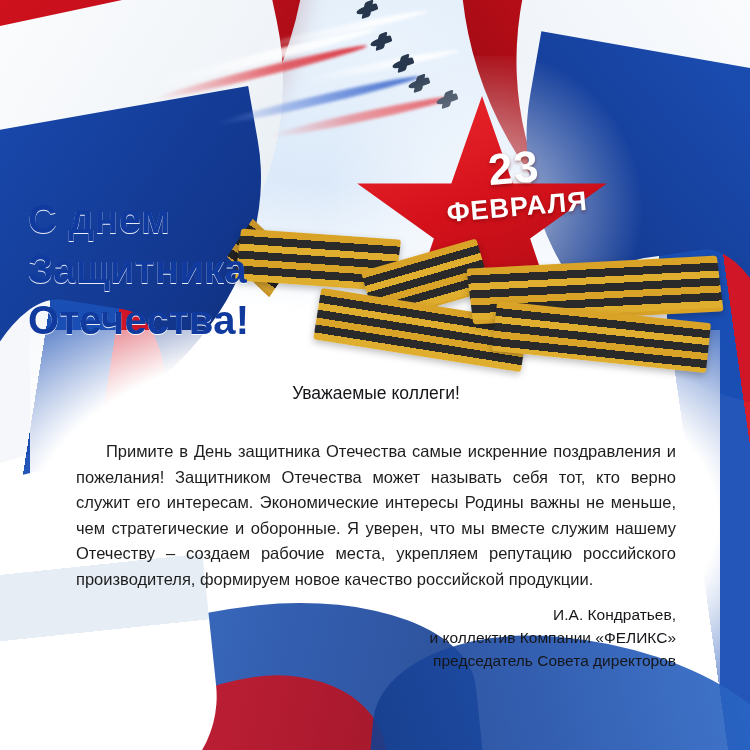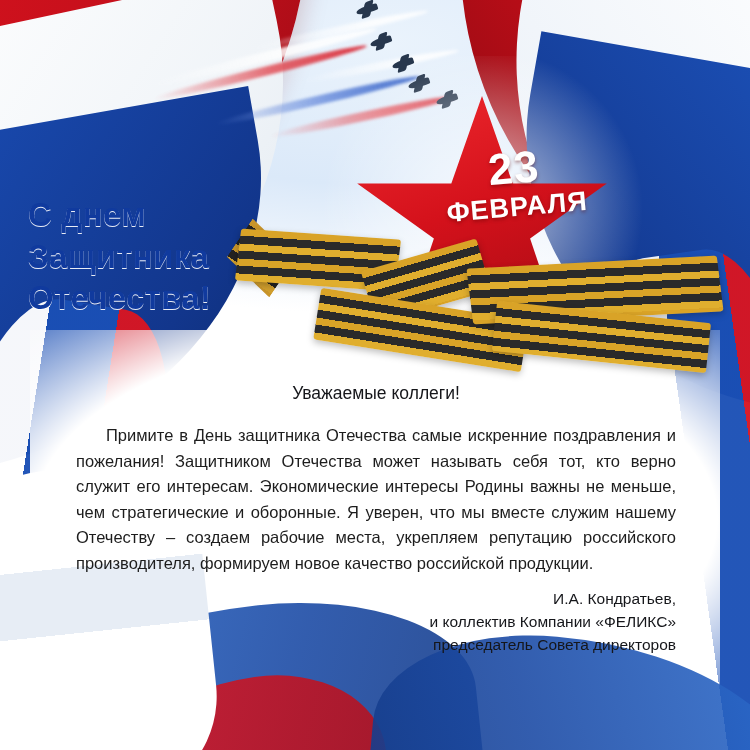--- a/index.html
+++ b/index.html
@@ -227,21 +227,21 @@
     clip-path: polygon(0 0, 100% 18%, 100% 100%, 0 82%);
   }
 
   
   .headline {
     position: absolute;
     left: 28px; top: 194px;
     width: 300px;
     color: #103a9e;
     font-weight: bold;
-    font-size: 33px;
+    font-size: 40px;
     line-height: 1.26;
     letter-spacing: .3px;
     text-shadow: 0 1px 0 rgba(255,255,255,.9);
   }
   .date-badge {
     position: absolute;
     left: 435px; top: 146px;
     width: 160px;
     text-align: center;
     color: #ffffff;
@@ -257,21 +257,21 @@
     position: absolute;
     left: 76px; top: 380px;
     width: 600px;
     color: #1d1d1d;
     font-size: 16.5px;
     line-height: 1.55;
   }
   .salutation {
     text-align: center;
     font-size: 17.5px;
-    margin: 0 0 16px 0;
+    margin: 0 0 32px 0;
     color: #15161a;
   }
   .para {
     margin: 0 0 10px 0;
     text-align: justify;
     text-indent: 30px;
   }
   .signature {
     margin-top: 10px;
     text-align: right;

